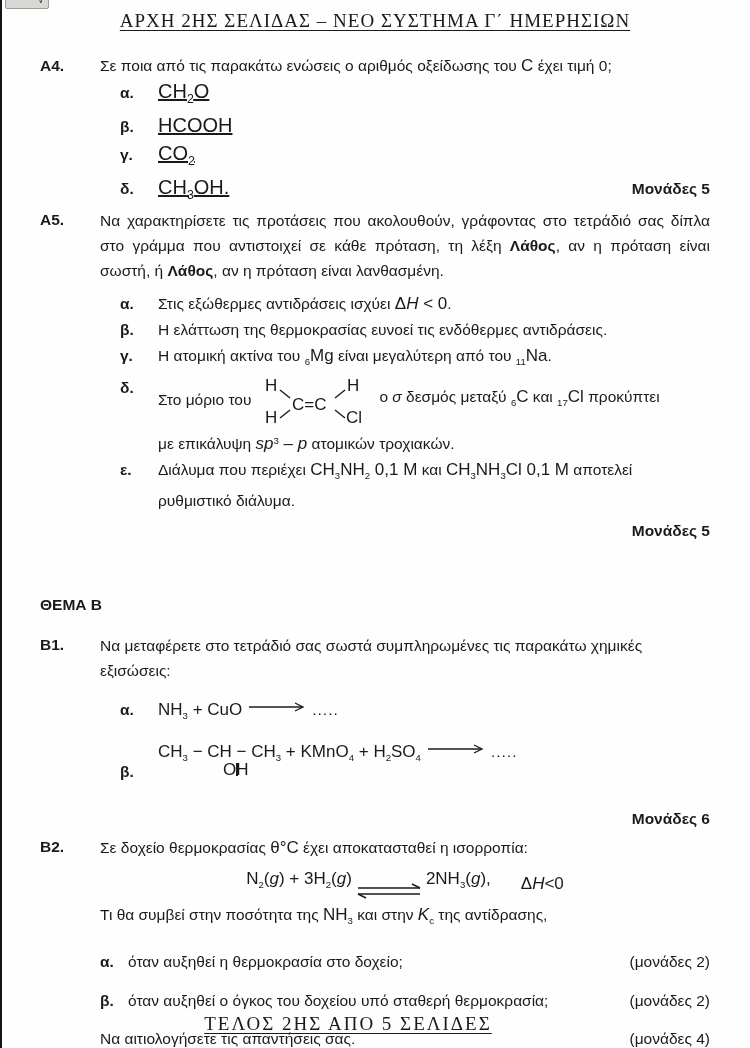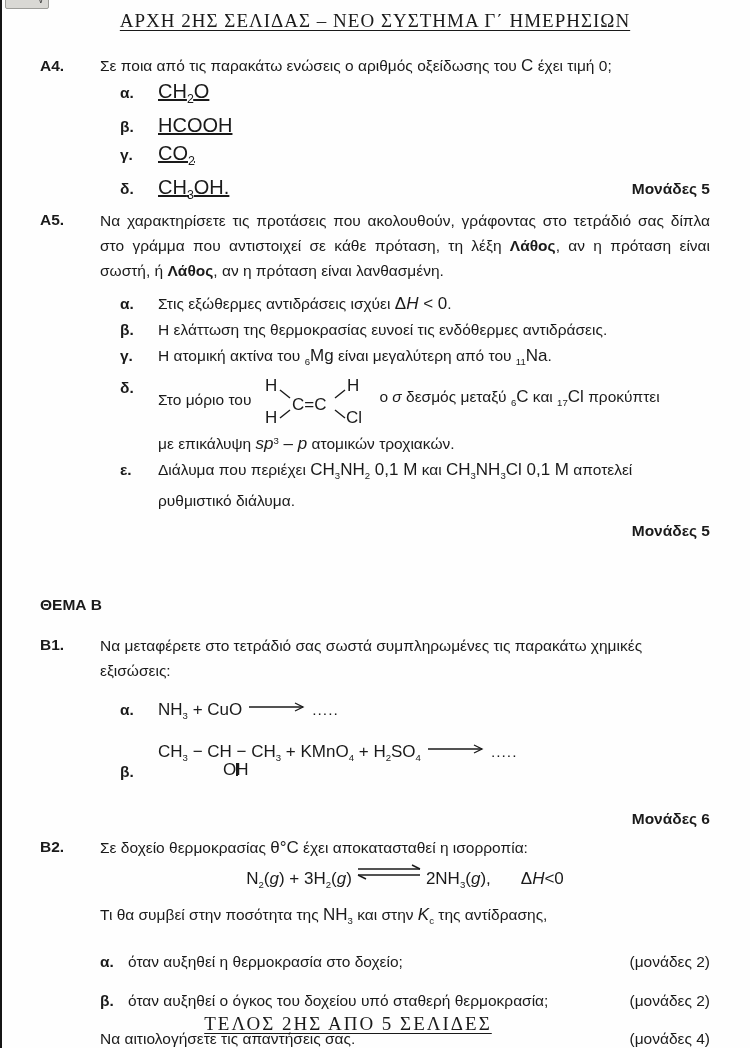--- a/index.html
+++ b/index.html
@@ -58,21 +58,21 @@
   .b1-eq{display:flex;align-items:baseline;margin-top:10px;line-height:26px;}
   .eq-struct{position:relative;display:inline-block;padding-bottom:34px;}
   .bond-v{position:absolute;left:78px;top:24px;width:1.5px;height:13px;background:#1a1a1a;}
   .oh-label{position:absolute;left:65px;top:18px;font-size:17px;text-align:right;}
   .rxn-arrow{margin:0 6px;flex-shrink:0;position:relative;top:-2px;}
   .rxn-arrow line,.rxn-arrow polyline{stroke:#1a1a1a;stroke-width:1.3;fill:none;}
   .eqm-arrows line,.eqm-arrows polyline{stroke:#1a1a1a;stroke-width:1.4;fill:none;}
   .dots{letter-spacing:1px;}
   .b1-marks{margin-top:2px;}
   .sec-b2{margin-top:4px;}
-  .b2-eq{display:flex;justify-content:center;align-items:flex-start;margin:4px 0 2px 0;line-height:30px;}
+  .b2-eq{display:flex;justify-content:center;align-items:flex-end;margin:4px 0 2px 0;line-height:30px;}
   .dh-gap{margin-left:30px;}
   .b2-q{line-height:28px;}
   .b2-item{display:flex;align-items:baseline;margin-top:14px;line-height:25px;}
   .b2-itemlabel{width:28px;flex-shrink:0;font-weight:700;}
   .b2-itemtext{flex:1;}
   .b2-itemmarks{flex-shrink:0;}
   .b2-justify{display:flex;align-items:baseline;margin-top:13px;line-height:25px;}
   .b2-justify .t{flex:1;}
 </style>
 </head>

